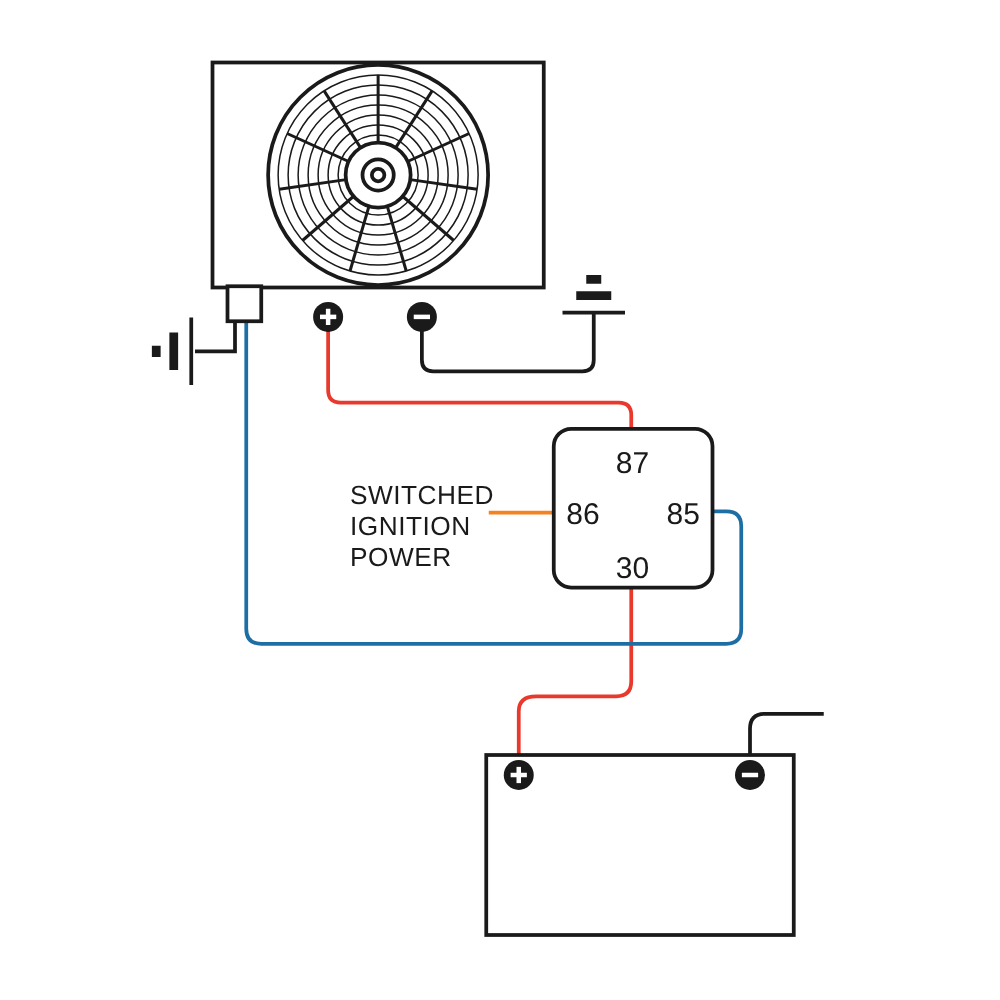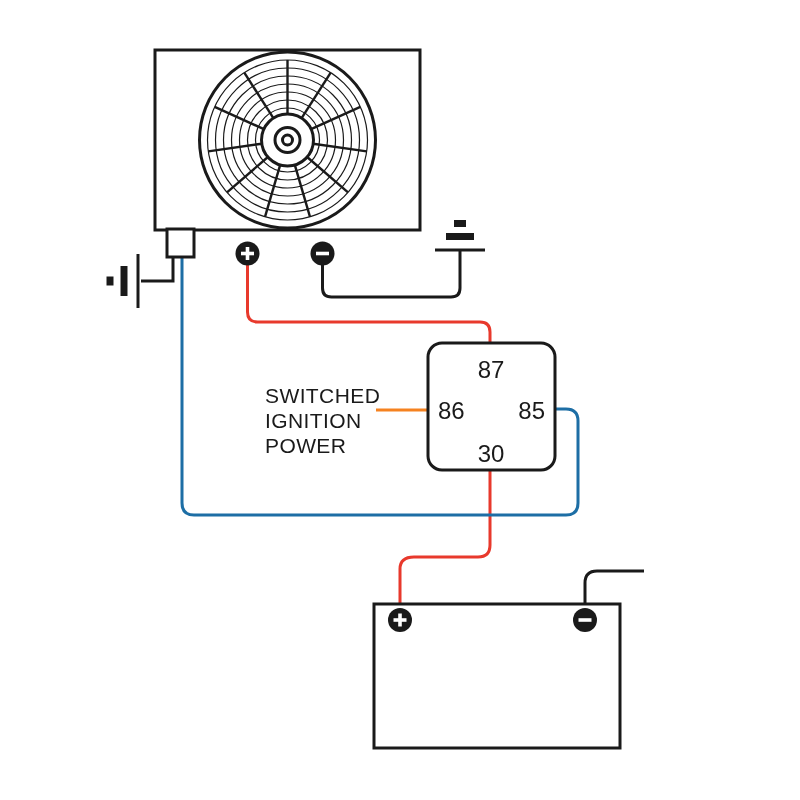--- a/index.html
+++ b/index.html
@@ -1,16 +1,16 @@
 <!DOCTYPE html>
 <html><head>
 <meta charset="utf-8">
 <style>
   html,body{margin:0;padding:0;background:#fff;}
-  .stage{width:644px;height:800px;position:relative;background:#fff;overflow:hidden;}
+  .stage{width:644px;height:800px;position:relative;background:#fff;overflow:hidden;margin-left:15px;}
   svg{display:block;}
   .ink{stroke:#1a1a1a;fill:none;stroke-width:3;}
   .ink-thin{stroke:#1a1a1a;fill:none;stroke-width:1.2;}
   .spoke{stroke:#1a1a1a;fill:none;stroke-width:2.4;}
   .bar-thick{stroke:#1a1a1a;fill:none;stroke-width:7;}
   .bar-line{stroke:#1a1a1a;fill:none;stroke-width:3;}
   .wire{fill:none;stroke-width:3;stroke-linecap:butt;}
   .white-fill{fill:#ffffff;}
   .blk-fill{fill:#1a1a1a;stroke:none;}
   .glyph{stroke:#ffffff;stroke-width:3.6;fill:none;}

